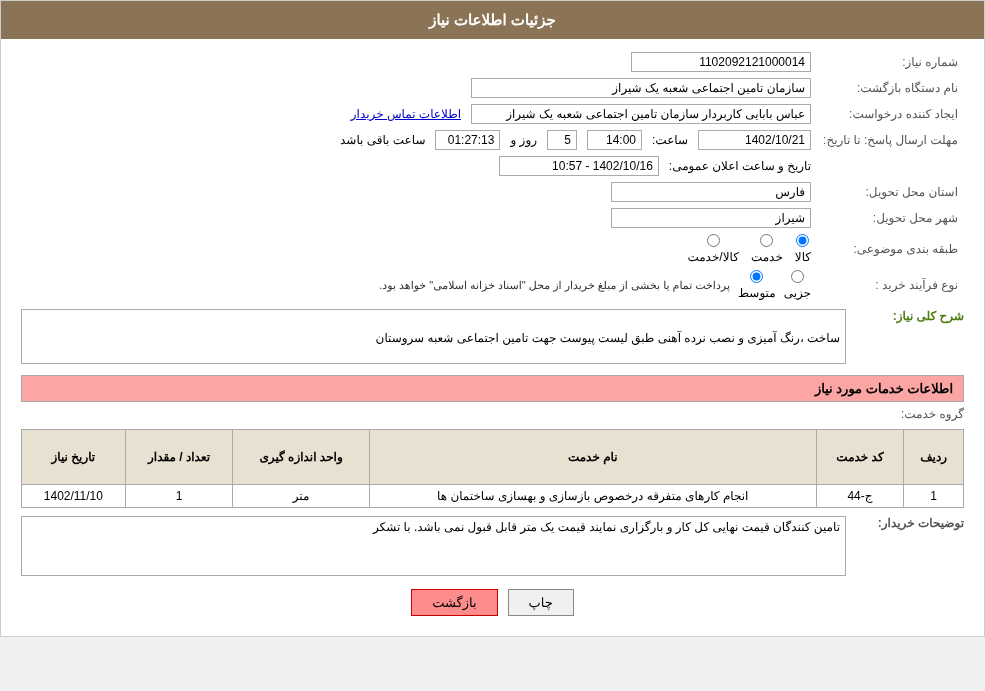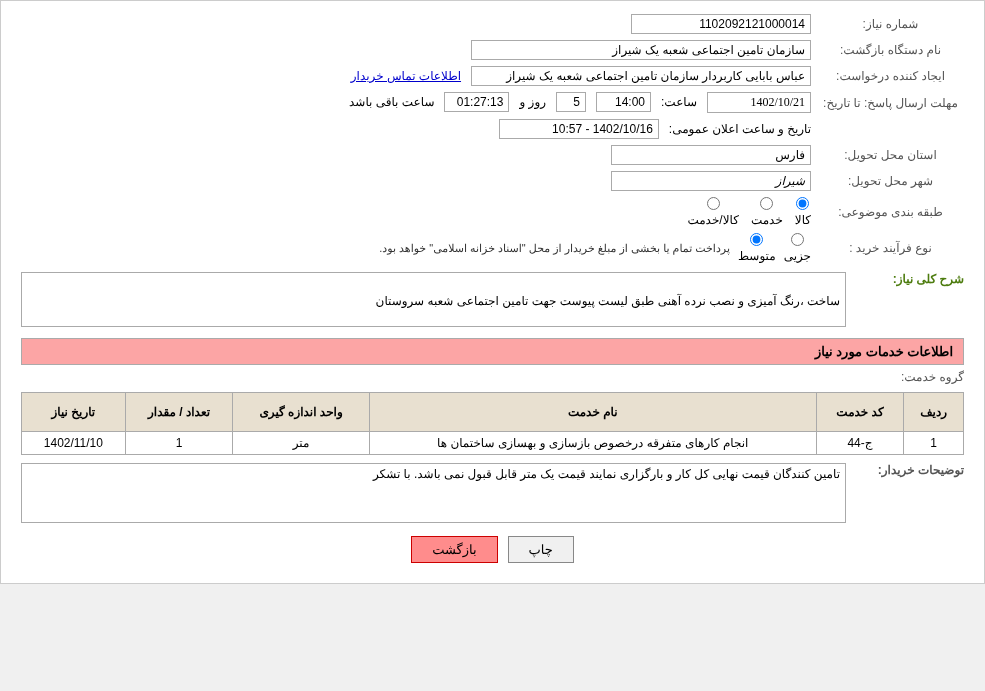--- a/index.html
+++ b/index.html
@@ -31,21 +31,21 @@
       border-collapse: collapse;
       margin-bottom: 6px;
     }
     .info-table td {
       padding: 3px 6px;
       vertical-align: middle;
     }
     .label-cell {
       color: #555;
       white-space: nowrap;
-      text-align: center;
+      text-align: right;
       width: auto;
       margin-top: 44px;
     }
     .value-cell {
       text-align: right;
     }
     .input-box {
       border: 1px solid #aaa;
       background: #fff;
       padding: 2px 5px;
@@ -94,21 +94,21 @@
       resize: none;
     }
     .services-table {
       width: 100%;
       border-collapse: collapse;
       margin: 8px 0;
     }
     .services-table th {
       background: #e8e0d0;
       border: 1px solid #aaa;
-      padding: 12px 8px;
+      padding: 20px 8px;
       text-align: center;
       font-size: 12px;
     }
     .services-table td {
       border: 1px solid #aaa;
       padding: 4px 8px;
       text-align: center;
       font-size: 12px;
     }
     .services-table tr:nth-child(even) td {
@@ -136,20 +136,23 @@
       cursor: pointer;
       font-size: 13px;
       font-family: Tahoma, Arial, sans-serif;
       color: #000;
     }
   </style>
 </head>
 <body>
 
 <div class="page-wrapper">
+  <div class="header-bar">
+    <span>جزئیات اطلاعات نیاز</span>
+  </div>
   <div class="content">
 
     <table class="info-table">
       <tbody>
           <tr>
         <td class="label-cell" style="width:120px;">شماره نیاز:</td>
         <td class="value-cell" style="width:200px;">
           <span class="input-box" style="min-width:180px;">1102092121000014</span>
         </td>
         <td style="width:40px;"></td>
@@ -168,21 +171,21 @@
         <td colspan="3">
           <span class="input-box" style="min-width:340px;">عباس  بابایی  کاربردار  سازمان تامین اجتماعی شعبه یک شیراز</span>
           &nbsp;
           <span class="blue-link">اطلاعات تماس خریدار</span>
         </td>
       </tr>
 
       <tr>
         <td class="label-cell">مهلت ارسال پاسخ: تا تاریخ:</td>
         <td colspan="3">
-          <span class="input-box" style="width:104px;font-family:Liberation Serif, serif;">1402/10/21</span>
+          <span class="input-box" style="width:113px;">1402/10/21</span>
           &nbsp;
           <span>ساعت:</span>
           &nbsp;
           <span class="input-box" style="width:55px;">14:00</span>
           &nbsp;
           <span class="input-box" style="width:30px;">5</span>
           &nbsp;
           <span>روز و</span>
           &nbsp;
           <span class="input-box" style="width:65px;">01:27:13</span>
@@ -203,21 +206,21 @@
       <tr>
         <td class="label-cell">استان محل تحویل:</td>
         <td colspan="3">
           <span class="input-box" style="min-width:200px;">فارس</span>
         </td>
       </tr>
 
       <tr>
         <td class="label-cell">شهر محل تحویل:</td>
         <td colspan="3">
-          <span class="input-box" style="min-width:200px;font-style:italic;">شیراز</span>
+          <span class="input-box" style="min-width:200px;">شیراز</span>
         </td>
       </tr>
 
       <tr>
         <td class="label-cell">طبقه بندی موضوعی:</td>
         <td colspan="3">
           <div class="radio-group">
             <label class="radio-item">
               <input type="radio" name="cat" checked="" style="">
               <span>کالا</span>

